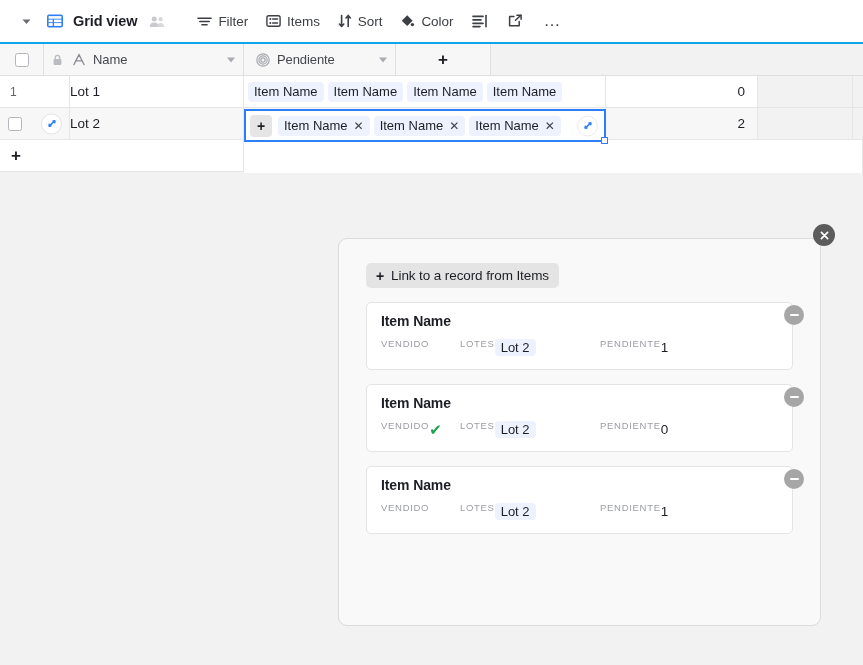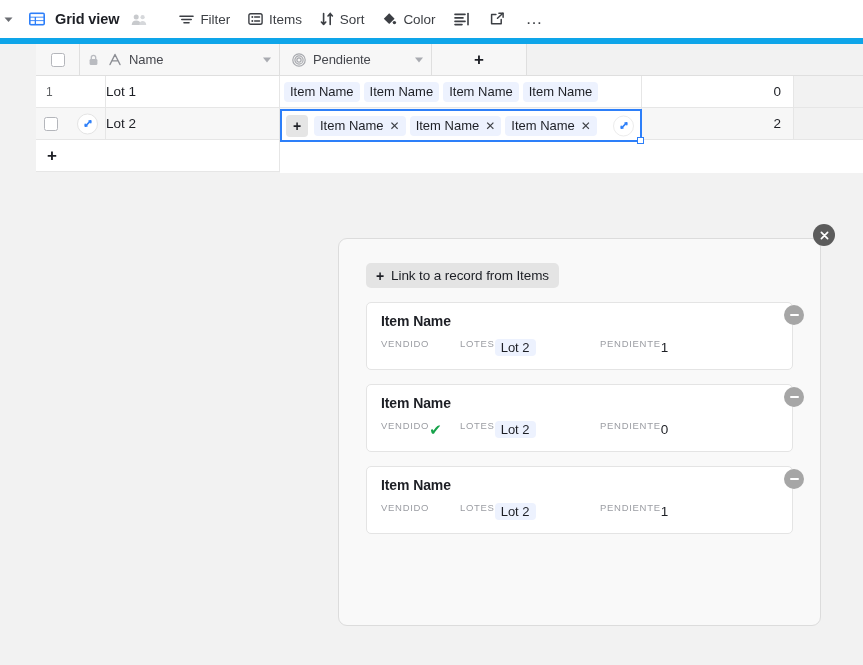--- a/index.html
+++ b/index.html
@@ -11,21 +11,22 @@
     font-family: "Liberation Sans", sans-serif;
     -webkit-font-smoothing: antialiased;
   }
 
   
   #toolbar {
     height: 44px;
     background: #ffffff;
     display: flex;
     align-items: center;
-    border-bottom: 6px solid #0ea5e9;
+    padding-left: 18px;
+    border-bottom: 2px solid #0ea5e9;
     position: relative;
     z-index: 5;
   }
   .tb-caret {
     width: 16px; height: 16px;
     display: flex; align-items: center; justify-content: center;
     margin-right: 12px;
     cursor: pointer;
   }
   .tb-caret svg { display: block; }
@@ -55,21 +56,20 @@
   .tb-icon-only { padding: 0 8px; }
   .tb-icon-only .ic { margin-right: 0; }
   .dots { font-size: 17px; line-height: 8px; letter-spacing:1px; color:#3c3f44; }
 
   
   #grid {
     position: absolute;
     top: 44px; left: 0;
     width: 771px; height: 621px;
     background: #f2f2f2;
-    margin-left: 36px;
   }
   .grid-head {
     display: flex;
     height: 32px;
     background: #f7f7f7;
     border-bottom: 1px solid #dfdfdf;
     width: 863px;
   }
   .hcell {
     display: flex; align-items: center;

